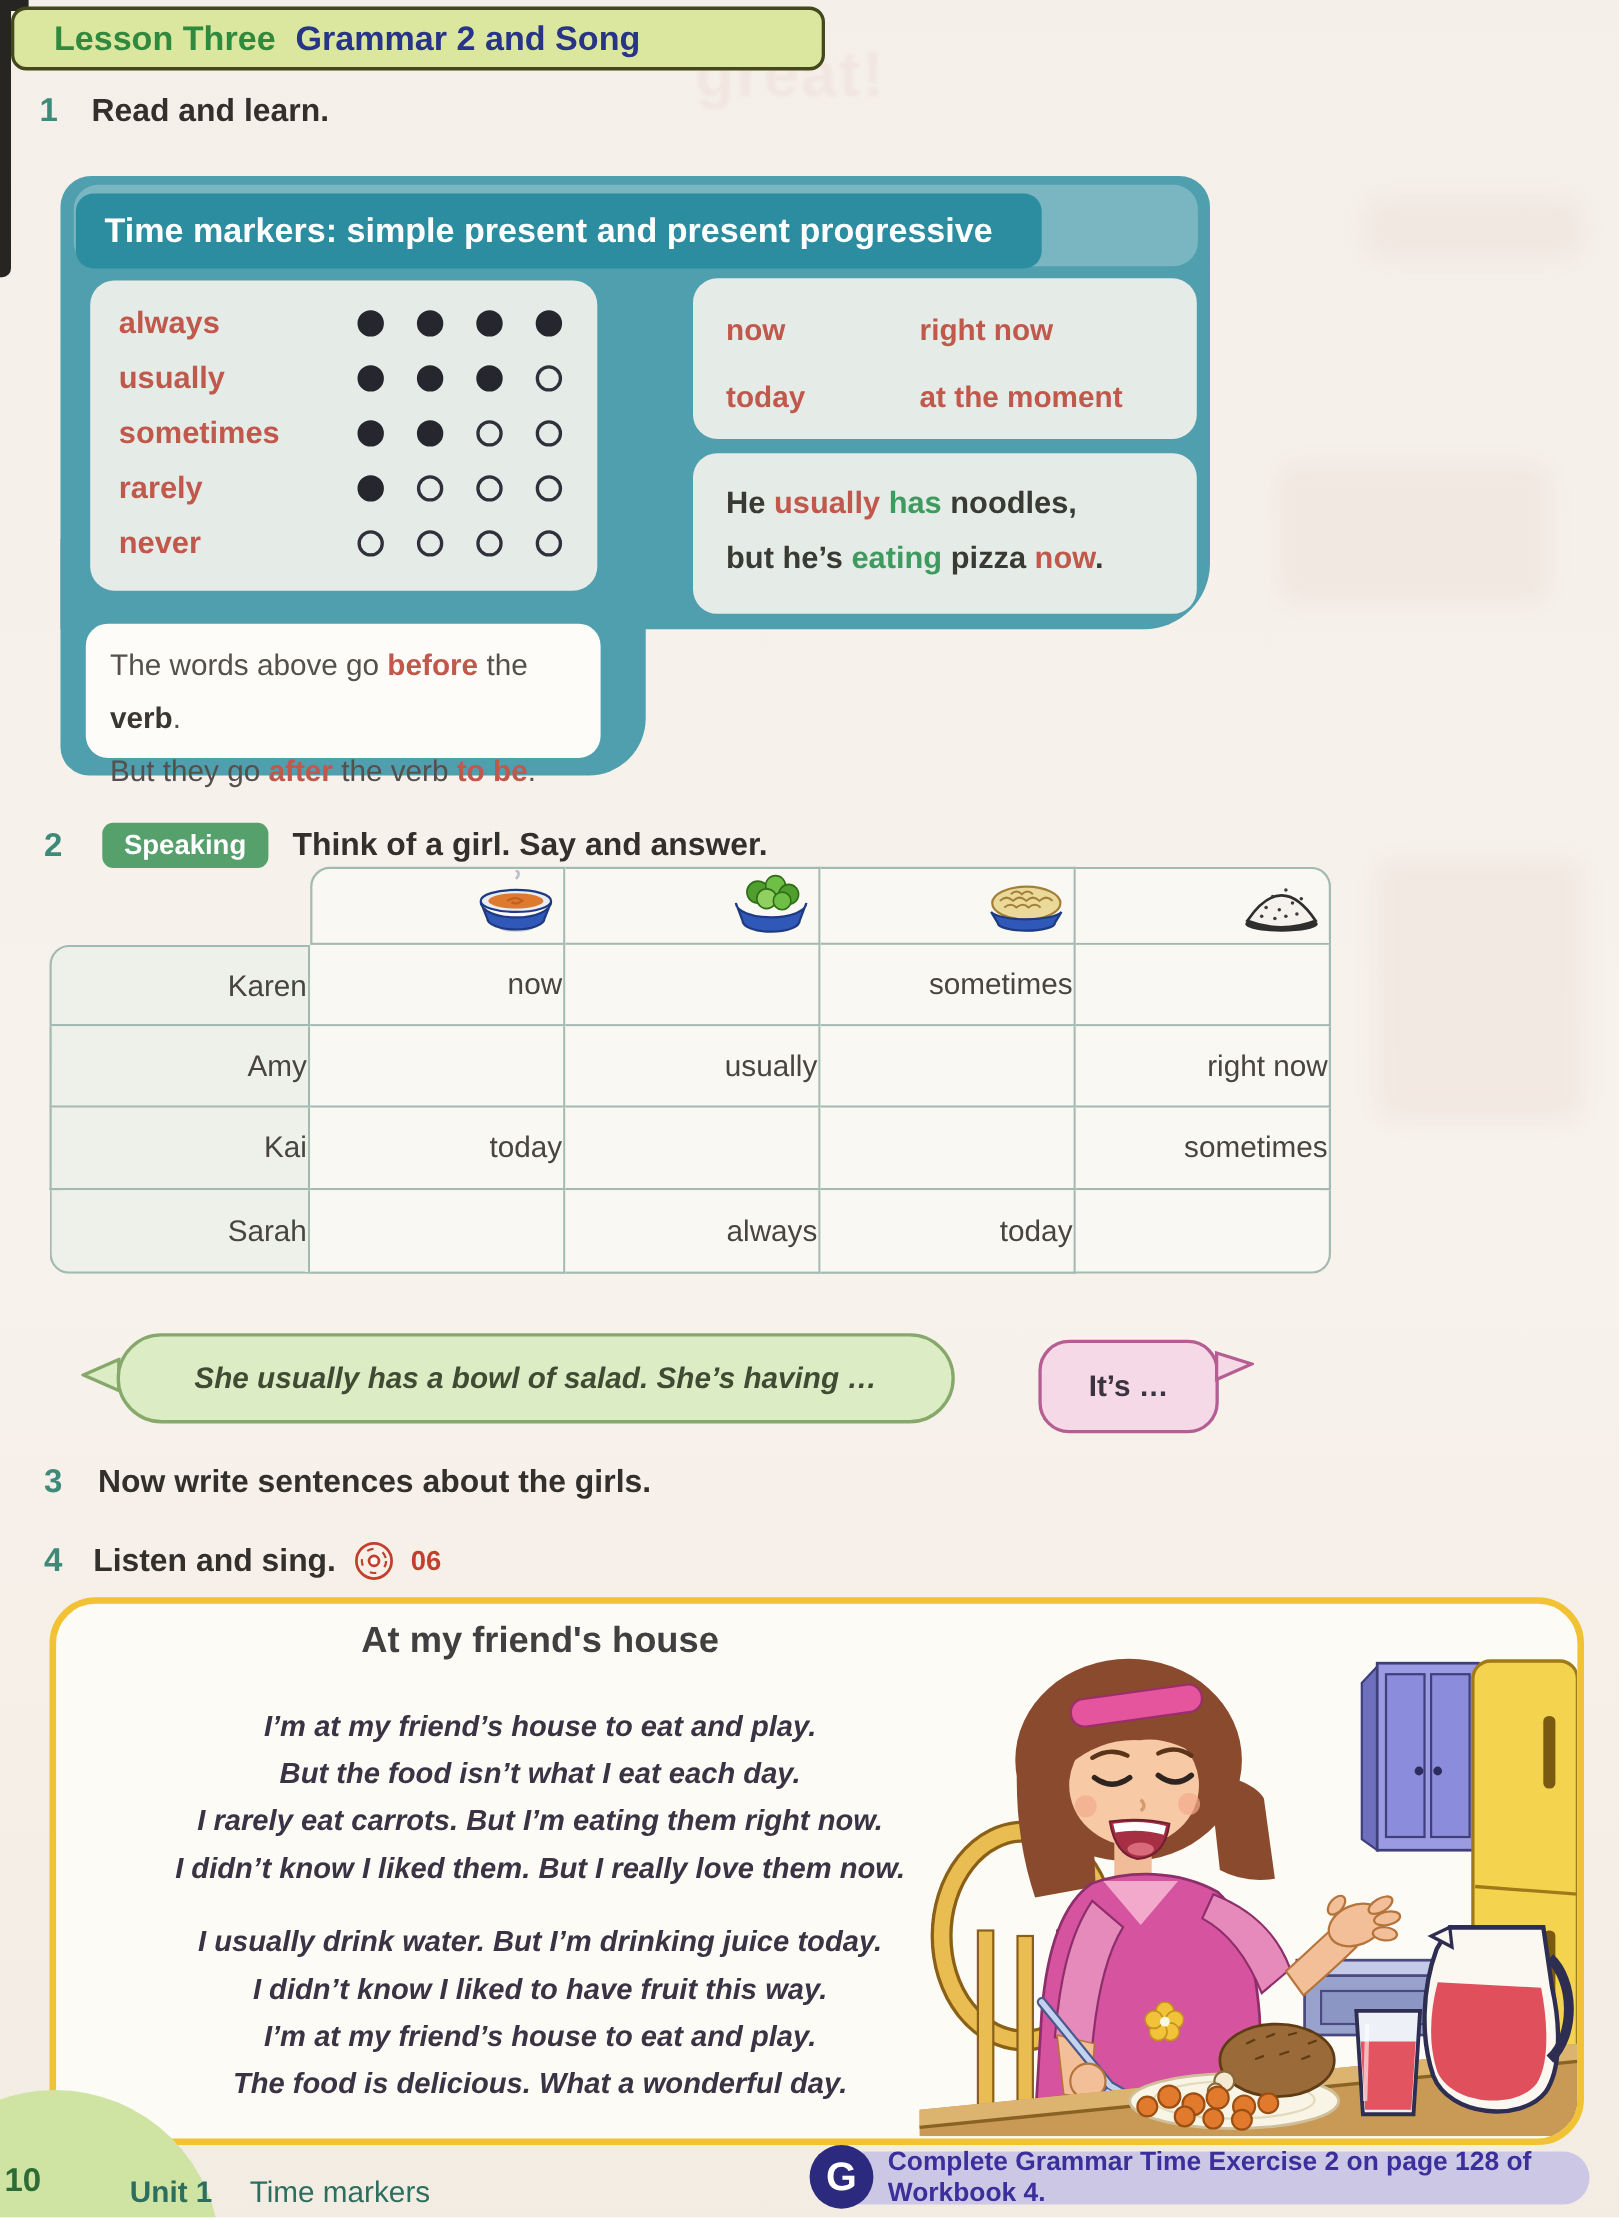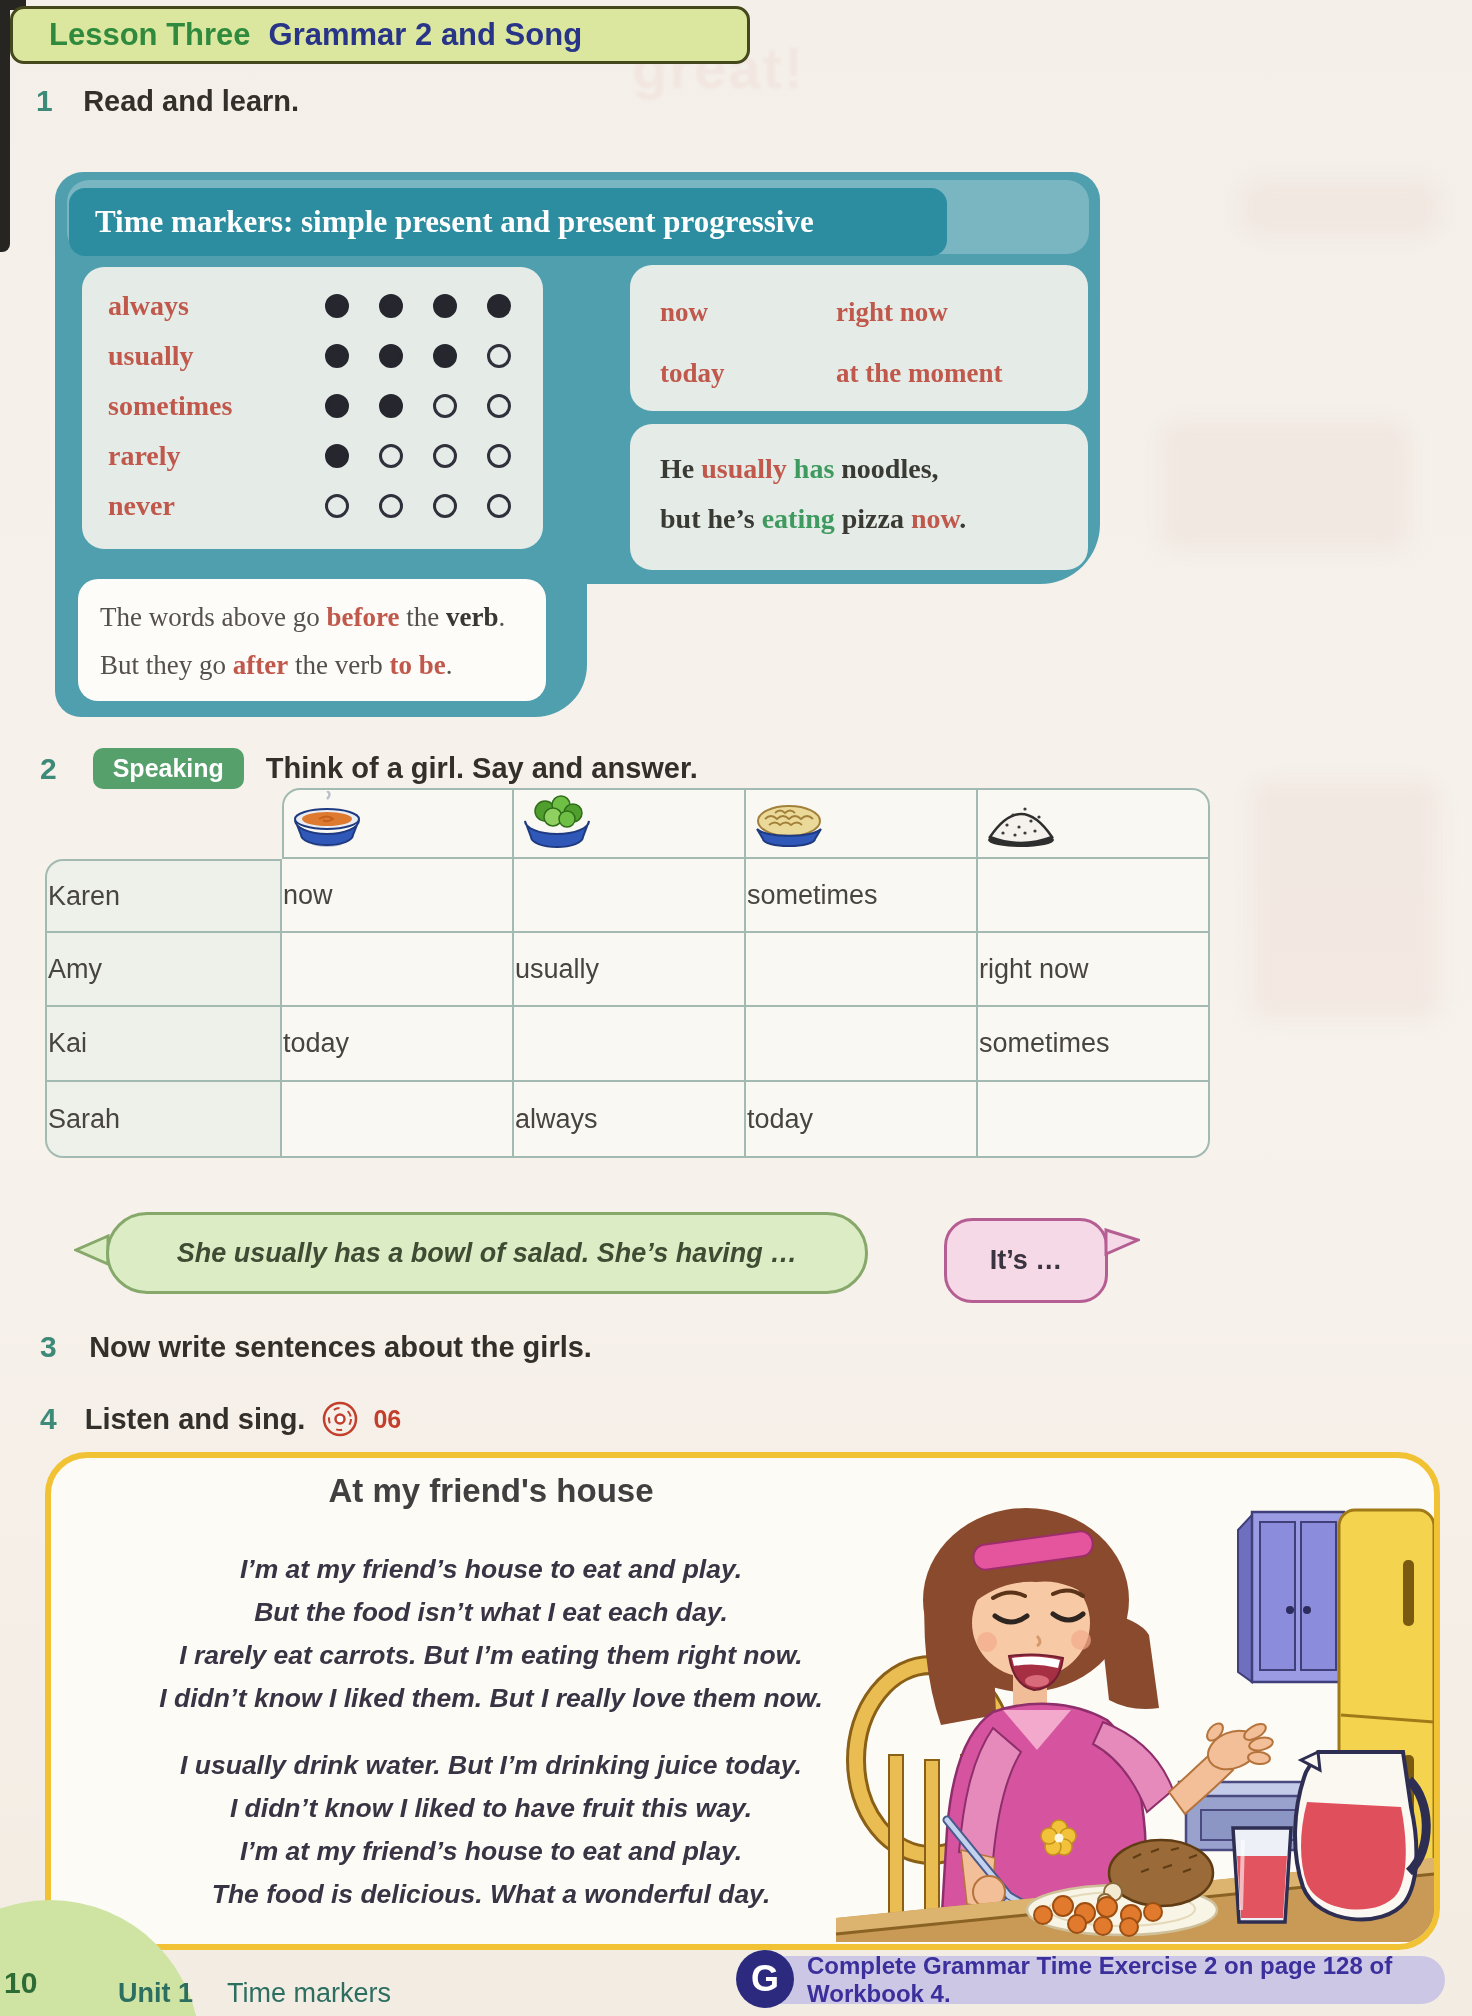--- a/index.html
+++ b/index.html
@@ -20,21 +20,21 @@
   .banner .lesson{color:#2f8a3e;font-weight:bold;font-size:31px;}
   .banner .sub{color:#283487;font-weight:bold;font-size:31px;}
 
   
   .act-num{color:#3d8a78;font-weight:bold;font-size:30px;}
   .act-text{color:#33302b;font-weight:bold;font-size:29px;}
   .badge{background:#55a06b;color:#fff;font-weight:bold;font-size:25px;border-radius:10px;
          padding:6px 20px;display:inline-block;}
 
   
-  .grammar{left:55px;top:172px;width:1191px;height:545px;font-family:Liberation Serif, serif;}
+  .grammar{left:55px;top:160px;width:1191px;height:545px;}
   .gb-upper{left:0;top:0;width:1045px;height:412px;background:#4f9fae;border-radius:28px 28px 60px 0;}
   .gb-lower{left:0;top:330px;width:532px;height:215px;background:#4f9fae;border-radius:0 0 52px 26px;}
   .gb-band{left:12px;top:8px;width:1022px;height:74px;background:#79b6c1;border-radius:22px;}
   .gb-title{left:14px;top:16px;width:878px;height:68px;background:#2c8da0;border-radius:16px;
             color:#fff;font-weight:bold;font-size:31px;line-height:68px;padding-left:26px;box-sizing:border-box;
             white-space:nowrap;}
   .panel{background:#e5ebe6;border-radius:22px;box-sizing:border-box;}
   .freq{left:27px;top:95px;width:461px;height:282px;padding:14px 26px 0 26px;}
   .freq-row{display:flex;align-items:center;height:50px;}
   .freq-word{color:#c1584c;font-weight:bold;font-size:28px;}
@@ -49,21 +49,21 @@
   .red{color:#c1584c;}
   .grn{color:#3f9a5f;}
   .note{left:23px;top:407px;width:468px;height:122px;background:#fdfcf8;border-radius:20px;
         padding:14px 0 0 22px;box-sizing:border-box;font-size:27px;font-weight:500;color:#55504b;line-height:48px;}
   .note b{font-weight:bold;}
   .note .dark{color:#3a3631;}
 
   
   .ftable{left:45px;top:788px;border-collapse:separate;border-spacing:0;table-layout:fixed;}
   .ftable td{border-right:2px solid #a2bab2;border-bottom:2px solid #a2bab2;background:#faf8f2;
-             text-align:left;vertical-align:middle;font-size:27px;color:#48443f;}
+             text-align:right;vertical-align:middle;font-size:27px;color:#48443f;}
   .ftable td.corner{border:none;background:transparent;}
   .ftable td.namec{background:#eef1ea;border-left:2px solid #a2bab2;}
   .ftable tr.hdr td.food{border-top:2px solid #a2bab2;}
   .ftable tr.hdr td.first{border-left:2px solid #a2bab2;border-top-left-radius:18px;}
   .ftable tr.hdr td.last{border-top-right-radius:18px;}
   .ftable td.name-top{border-top:2px solid #a2bab2;border-top-left-radius:18px;}
   .ftable tr.lastrow td.namec{border-bottom-left-radius:18px;}
   .ftable tr.lastrow td.last{border-bottom-right-radius:18px;}
 
   

